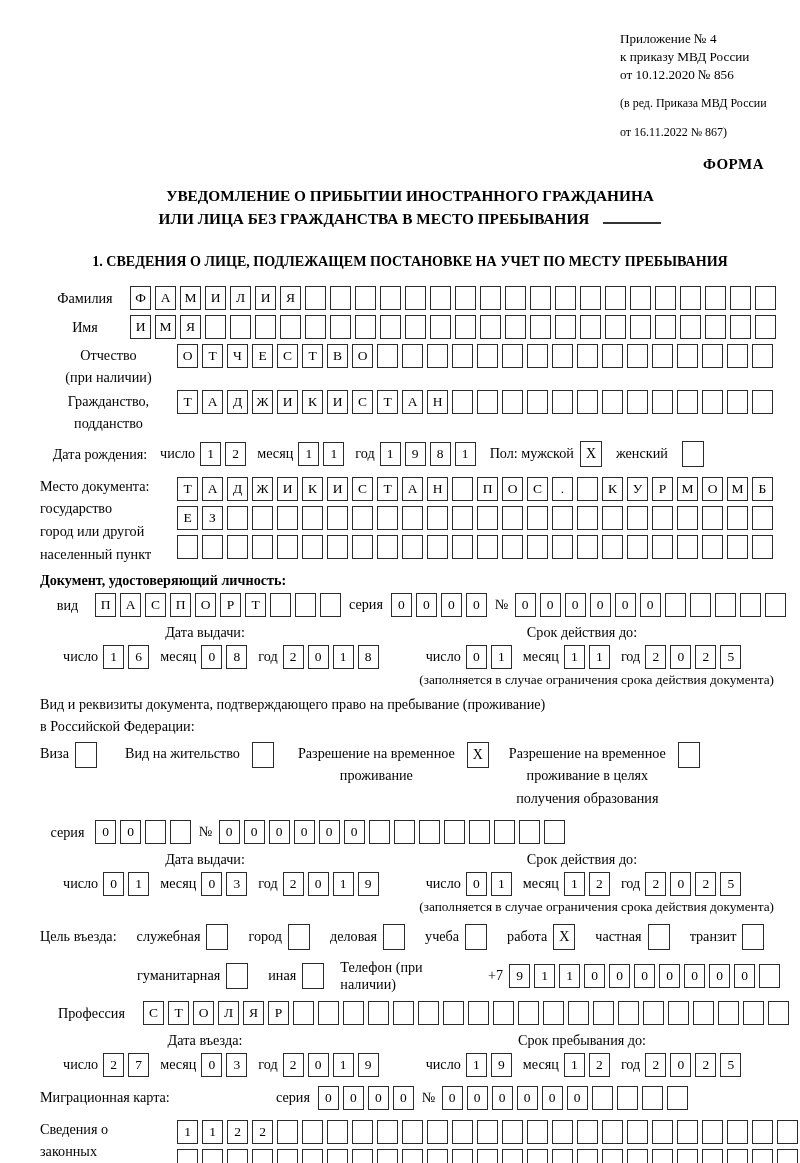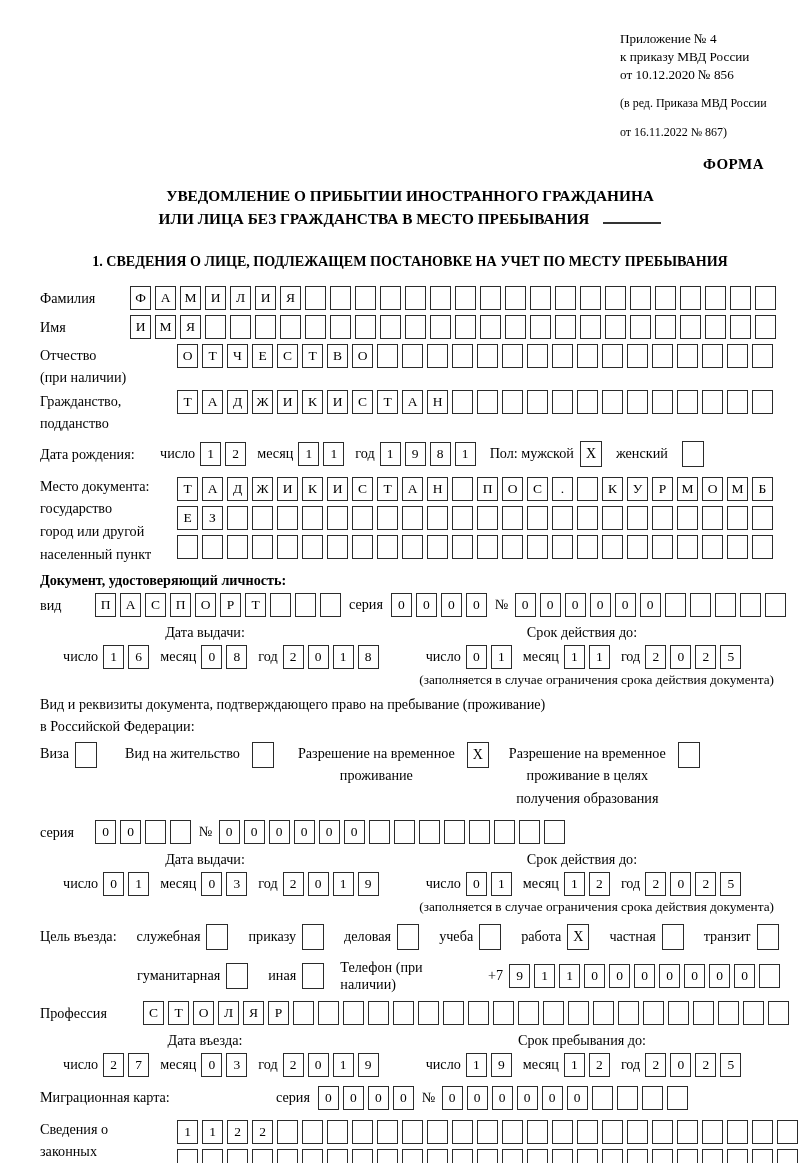--- a/index.html
+++ b/index.html
@@ -11,21 +11,21 @@
   }
   .appendix { margin-left:580px; line-height:1.35; font-size:13.2px; white-space:nowrap; }
   .appendix .small { font-size:12px; margin-top:12px; }
   .forma { text-align:right; padding-right:16px; font-weight:bold; font-size:15px; margin-top:16px; letter-spacing:.5px; }
   .title { text-align:center; font-weight:bold; font-size:15.3px; line-height:1.5; margin-top:12px; }
   .title .blank { display:inline-block; width:58px; border-bottom:2.5px solid #333; margin-left:14px; height:14px; }
   .sect { text-align:center; font-weight:bold; font-size:14.1px; margin-top:22px; }
 
   .row { display:flex; align-items:center; margin-top:5px; }
   .row.top { align-items:flex-start; }
-  .label { flex:none; line-height:1.55; }
+  .label { flex:none; line-height:1.55;text-align:center; }
   .lw90 { width:90px; } .lw103 { width:103px; } .lw137 { width:137px; } .lw60 { width:55px; }
 
   .cells { display:inline-flex; gap:4px; flex:none; }
   .cell {
     width:21px; height:24px; border:1.6px solid #2b2b2b; flex:none;
     display:inline-flex; align-items:center; justify-content:center; font-size:13.5px;
   }
   .box {
     width:22px; height:26px; border:1.7px solid #2b2b2b; flex:none;
     display:inline-flex; align-items:center; justify-content:center; font-size:14px;
@@ -504,21 +504,21 @@
   <div class="note-r">(заполняется в случае ограничения срока действия документа)</div>
 
   <div class="ckrow">
     <span>Цель въезда:</span>
     <span style="display:inline-flex;align-items:center;">
         <span class="ckitem">
           <span>служебная</span>
           <span class="box"></span>
         </span>
         <span class="ckitem">
-          <span>приказу</span>
+          <span>город</span>
           <span class="box"></span>
         </span>
         <span class="ckitem">
           <span>деловая</span>
           <span class="box"></span>
         </span>
         <span class="ckitem">
           <span>учеба</span>
           <span class="box"></span>
         </span>

